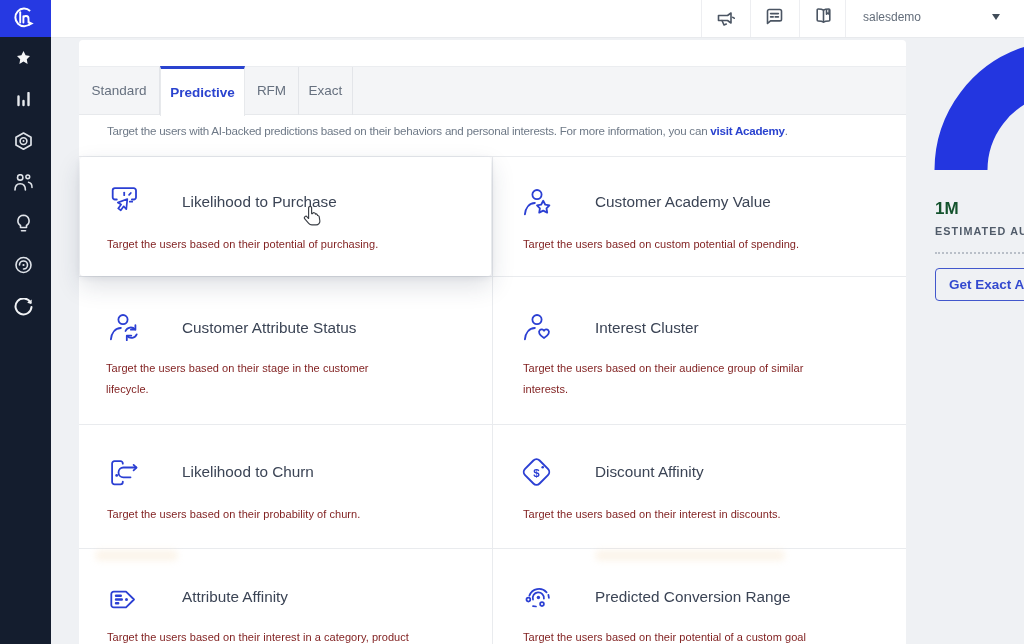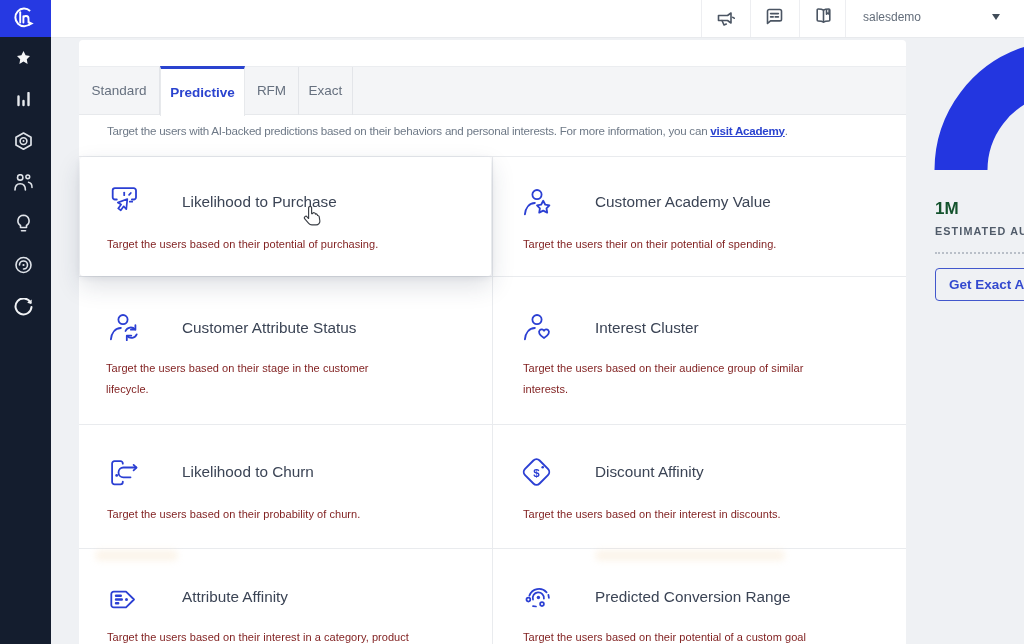--- a/index.html
+++ b/index.html
@@ -18,21 +18,21 @@
 
 
 #card { left:79px; top:40px; width:827px; height:604px; background:#fff; border-radius:4px 4px 0 0; }
 
 #tabbar { left:0; top:26px; width:827px; height:49px; background:#f4f5f7; border-top:1px solid #ebedf0; border-bottom:1px solid #e7e9ec;text-decoration:underline; }
 .tab { position:absolute; top:0; height:48px; line-height:48px; text-align:center; font-size:13.5px; color:#66707f; border-right:1px solid #e3e5e9; }
 #tab-active { position:absolute; top:-1px; height:50px; line-height:48px; text-align:center; background:#fff; border-top:3px solid #2a43cf; font-size:13.5px; font-weight:bold; color:#2a43cf; border-right:1px solid #e7e9ec; border-left:1px solid #e7e9ec; }
 
 #inforow { left:0; top:75px; width:827px; height:42px; border-bottom:1px solid #e9ebee; }
 #infotext { left:28px; top:8.5px; font-size:11.6px; color:#6e7987; letter-spacing:-.24px; white-space:nowrap; }
-#infotext a { color:#2a43cf; font-weight:bold; text-decoration:underline; }
+#infotext a { color:#2a43cf; font-weight:bold; }
 
 
 .vline { position:absolute; left:413px; width:1px; background:#e9ebee; }
 .hline { position:absolute; left:0; width:827px; height:1px; background:#e9ebee; }
 
 .title { position:absolute; font-size:15.3px; color:#3b4455; letter-spacing:0;margin-left:34px; }
 .desc  { position:absolute; font-size:11px; color:#7f1d1d; letter-spacing:.05px; line-height:21px; }
 
 #hovercard { left:1px; top:117px; width:411px; height:119px; background:#fff; border-radius:3px; box-shadow:0 10px 24px rgba(35,45,75,.15), 0 2px 6px rgba(35,45,75,.07); }
 
@@ -159,21 +159,21 @@
   <svg class="abs" style="left:224px;top:166px" width="18" height="21" viewBox="0 0 18 21">
     <path d="M5.6 1.8 C5.6 1 6.3 .4 7.1 .4 c.8 0 1.5 .6 1.5 1.4 V7.6 l1 .1 c.2-.7 1-1.2 1.7-1 .5 .1 .9 .5 1 1 l.1 .4 c.7-.3 1.5 0 1.9 .6 .1 .2 .2 .5 .2 .8 .8-.1 1.5 .4 1.7 1.2 l.6 3.8 c.4 2.3-1.4 4.4-3.7 4.4 H8.9 c-1.2 0-2.4-.5-3.2-1.5 L1.8 12.9 c-.6-.7-.5-1.7 .2-2.3 .6-.5 1.6-.4 2.1 .2 l1.5 1.7 z" fill="#fff" stroke="#3b3f46" stroke-width="1.15" stroke-linejoin="round"></path>
   </svg>
 
   <svg class="abs" style="left:445px;top:147px" width="28" height="30" viewBox="0 0 28 30" fill="none" stroke="#2b3fd3" stroke-width="1.8" stroke-linecap="round" stroke-linejoin="round">
     <circle cx="13" cy="7.6" r="4.6"></circle>
     <path d="M0.9 27.4 C1.5 20.6 5.3 16.3 10.9 16"></path>
     <path d="M19.2 13.8 l2.1 3.9 4.1 .6 -2.9 3 .7 4.3 -4 -2 -4 2 .7 -4.3 -2.9 -3 4.1 -.6 z"></path>
   </svg>
   <div class="title" style="left:482px;top:153px">Customer Academy Value</div>
-  <div class="desc" style="left:444px;top:194px">Target the users their on their potential of spending.</div>
+  <div class="desc" style="left:444px;top:194px">Target the users based on custom potential of spending.</div>
 
   <svg class="abs" style="left:31px;top:272px" width="28" height="30" viewBox="0 0 28 30" fill="none" stroke="#2b3fd3" stroke-width="1.8" stroke-linecap="round" stroke-linejoin="round">
     <circle cx="13" cy="7.6" r="4.6"></circle>
     <path d="M0.9 27.4 C1.5 20.6 5.3 16.3 10.9 16"></path>
     <path d="M15.5 19 a5.7 5.7 0 0 1 9.6 -1.5"></path>
     <path d="M25.4 13.2 V17.7 H20.9"></path>
     <path d="M26.7 22.4 a5.7 5.7 0 0 1 -9.6 1.5"></path>
     <path d="M16.8 28.2 V23.7 H21.3"></path>
   </svg>
   <div class="title" style="left:69px;top:279px">Customer Attribute Status</div>

